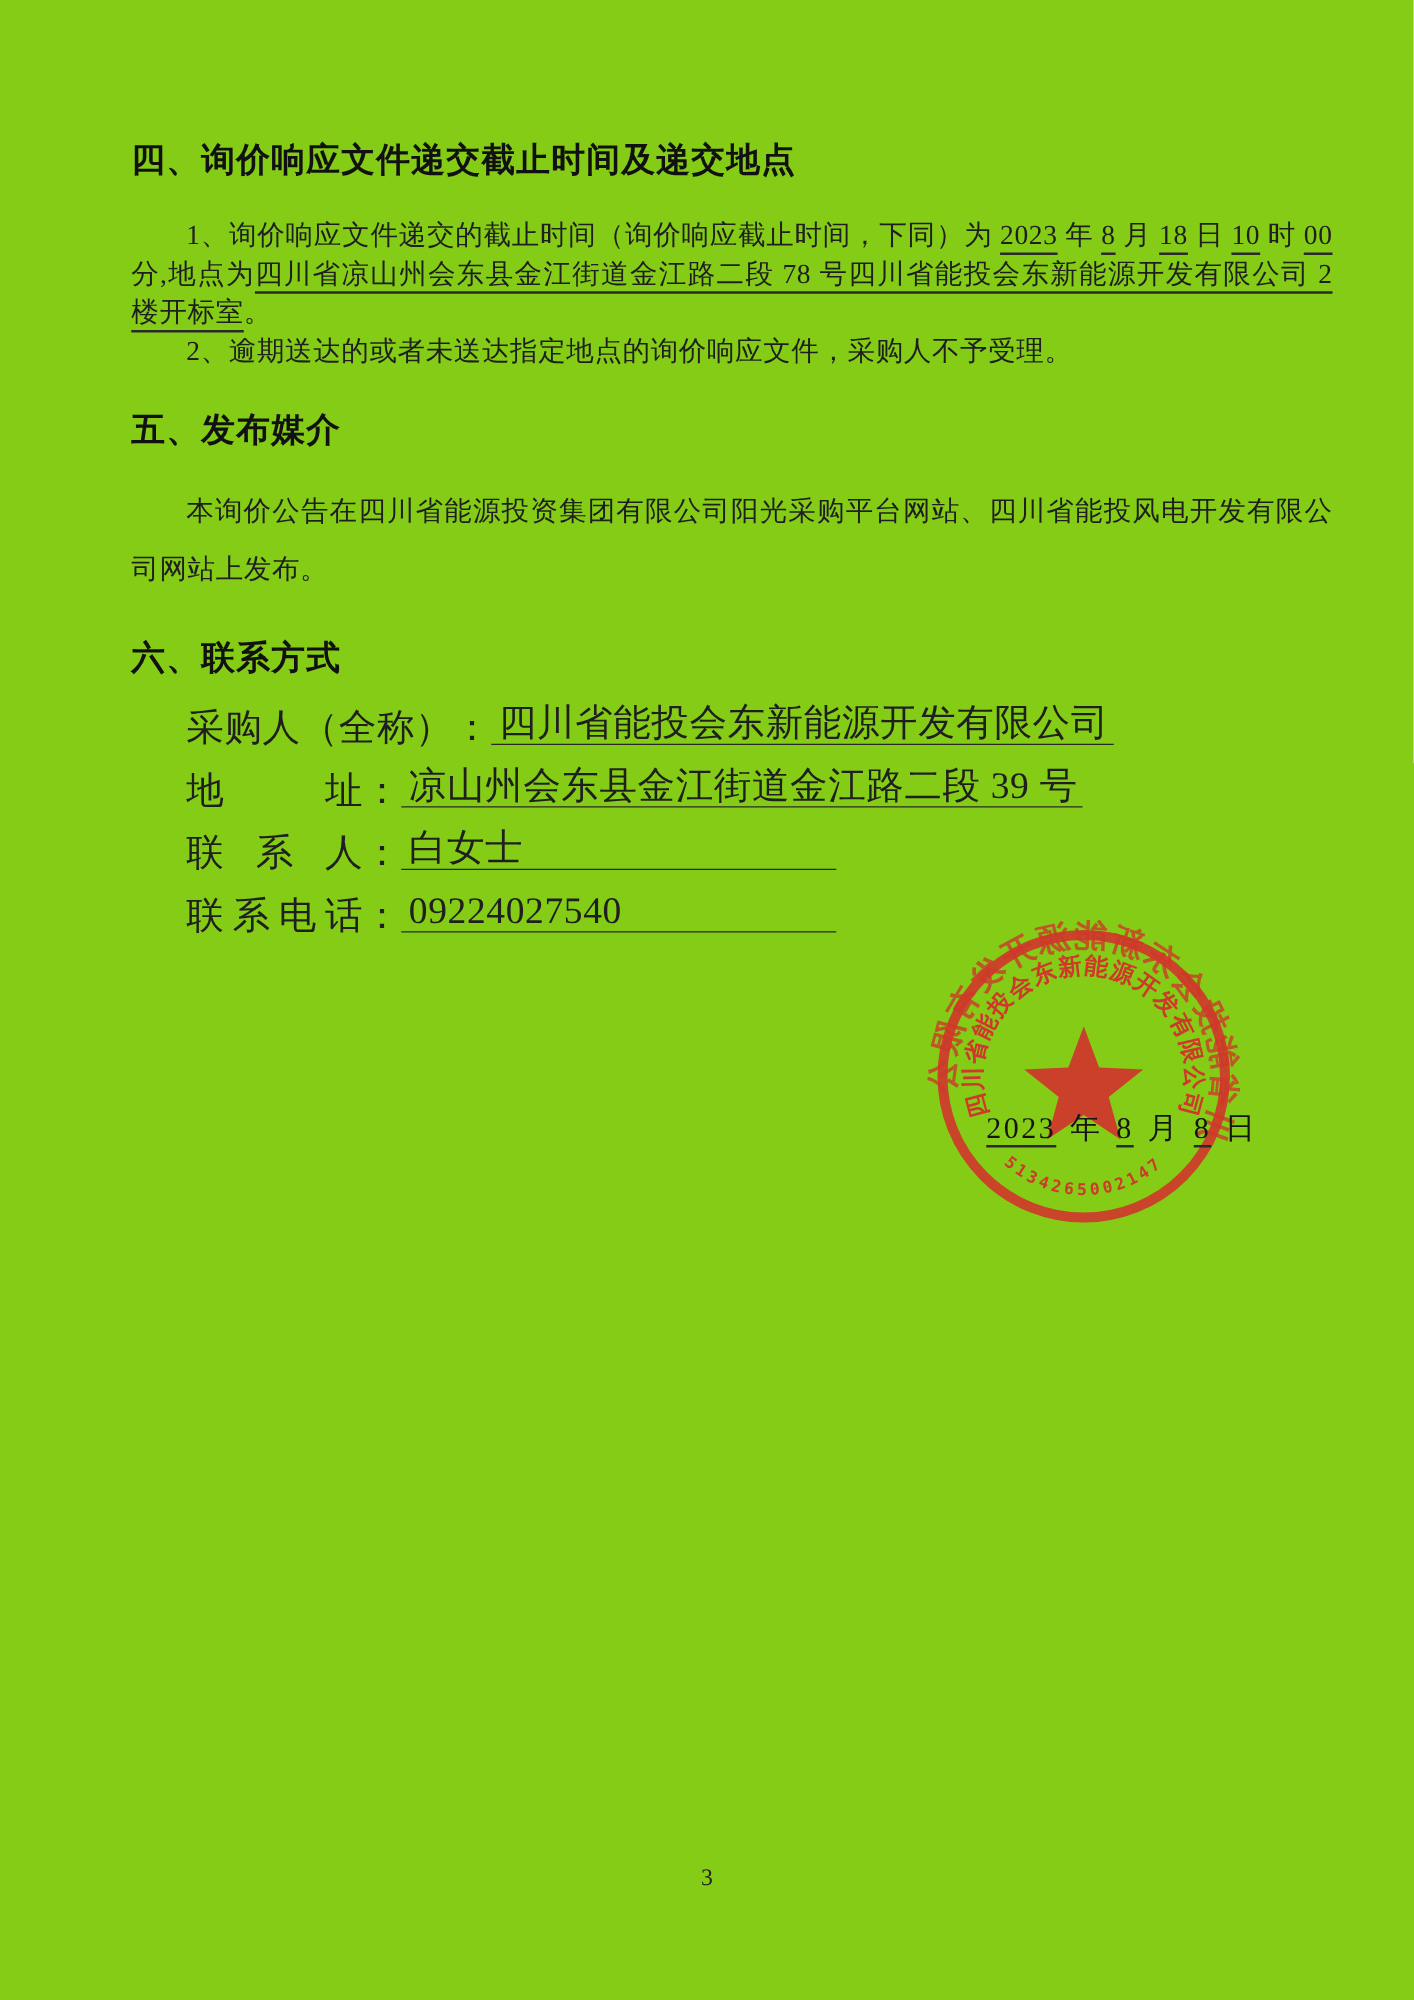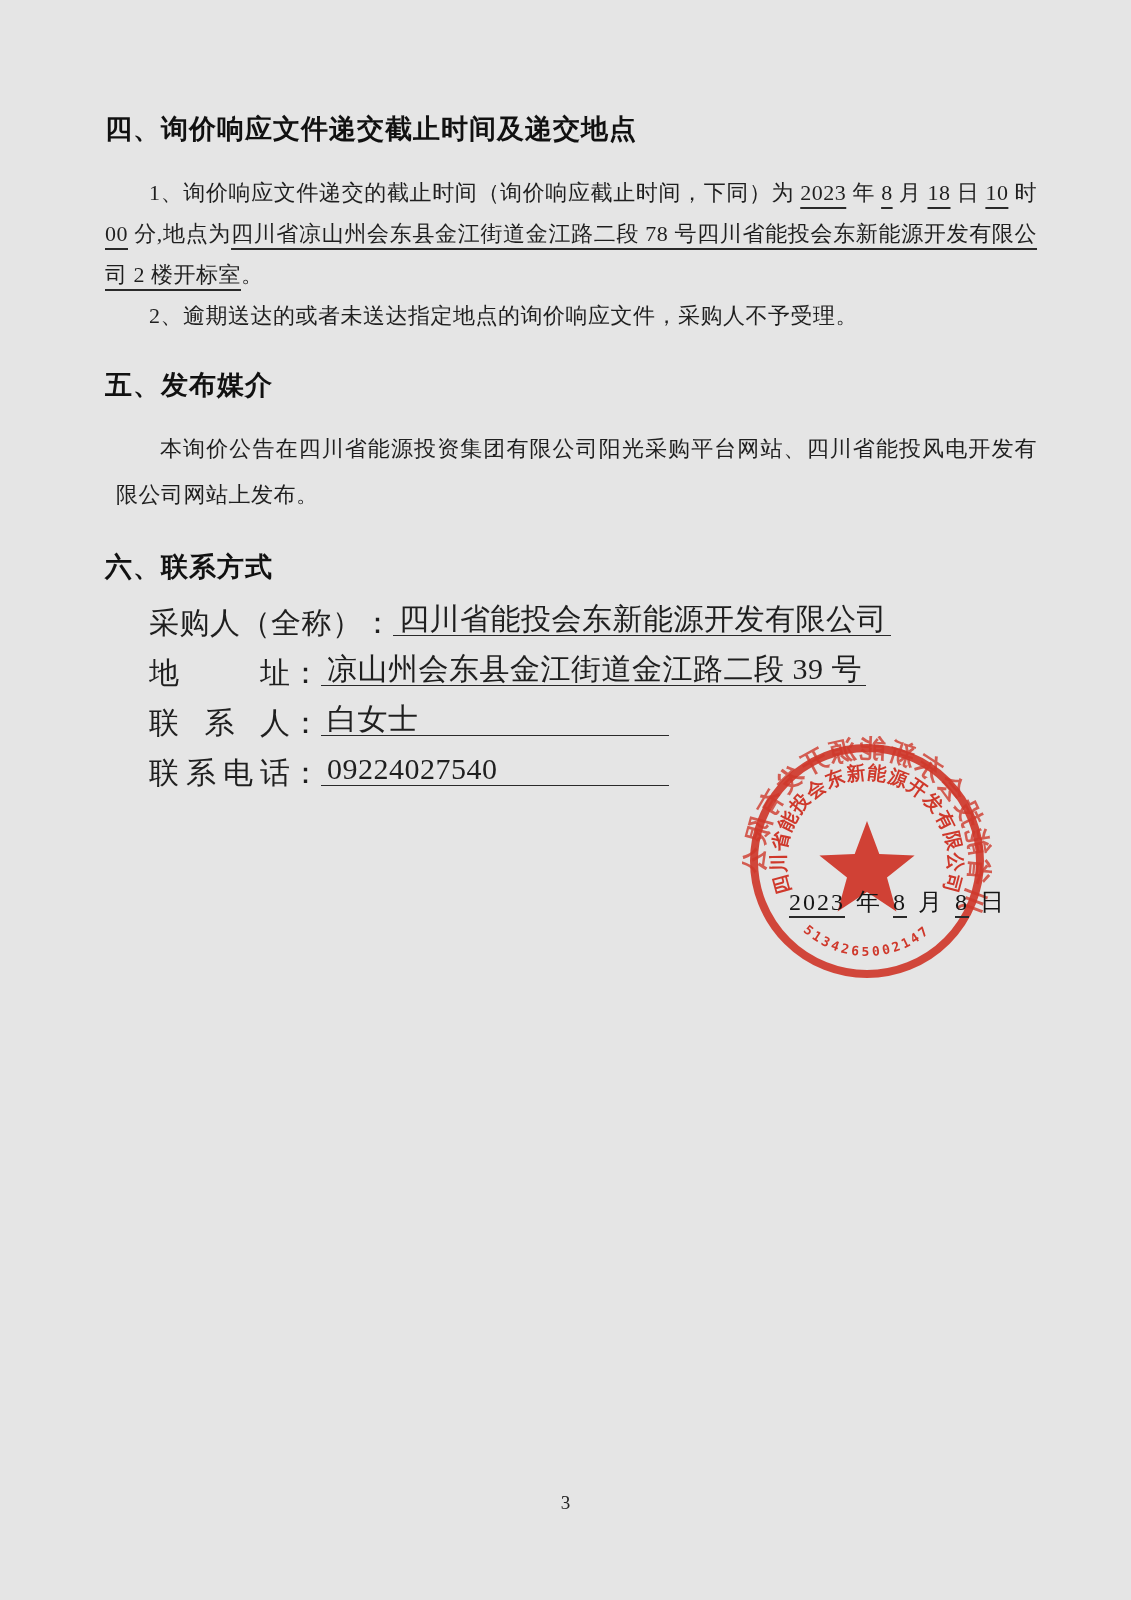--- a/index.html
+++ b/index.html
@@ -4,42 +4,42 @@
 <style>
   * { margin: 0; padding: 0; box-sizing: border-box; }
   html, body { background: #ffffff; }
   body {
     width: 1131px; height: 1600px;
     position: relative;
     font-family: "Liberation Serif", "DejaVu Serif", serif;
     color: #1f1f1f;
     overflow: hidden;
   }
-  .page { position: absolute; inset: 0; padding: 112px 94px 0 105px; background: #e5e5e5; }
+  .page { position: absolute; inset: 0; padding: 112px 65px 0 105px; background: #84cc16; }
 
   h2.sec-heading {
     font-family: "DejaVu Sans", "Liberation Sans", sans-serif;
     font-weight: 700;
     font-size: 27px;
     line-height: 34px;
     color: #111;
     letter-spacing: 1px;
   }
   #h-four { margin-bottom: 26px; }
   #h-five { margin-top: 32px; margin-bottom: 24px; }
   #h-six  { margin-top: 32px; margin-bottom: 22px; }
 
   p.body-text {
     font-size: 22px;
-    line-height: 41px;
+    line-height: 31px;
     text-align: justify;
     letter-spacing: 0.5px;
   }
   p.indent { text-indent: 44px; }
-  #para-media { line-height: 46px; margin-left: 11px; }
+  #para-media { line-height: 46px; }
 
   .u {
     text-decoration: underline;
     text-decoration-thickness: 1.5px;
     text-underline-offset: 7px;
     text-decoration-color: #2a2a2a;
   }
 
   .contacts { margin-left: 44px; margin-top: 8px; }
   .contact-row { font-size: 30px; line-height: 26px; margin-bottom: 20px; white-space: nowrap; }

